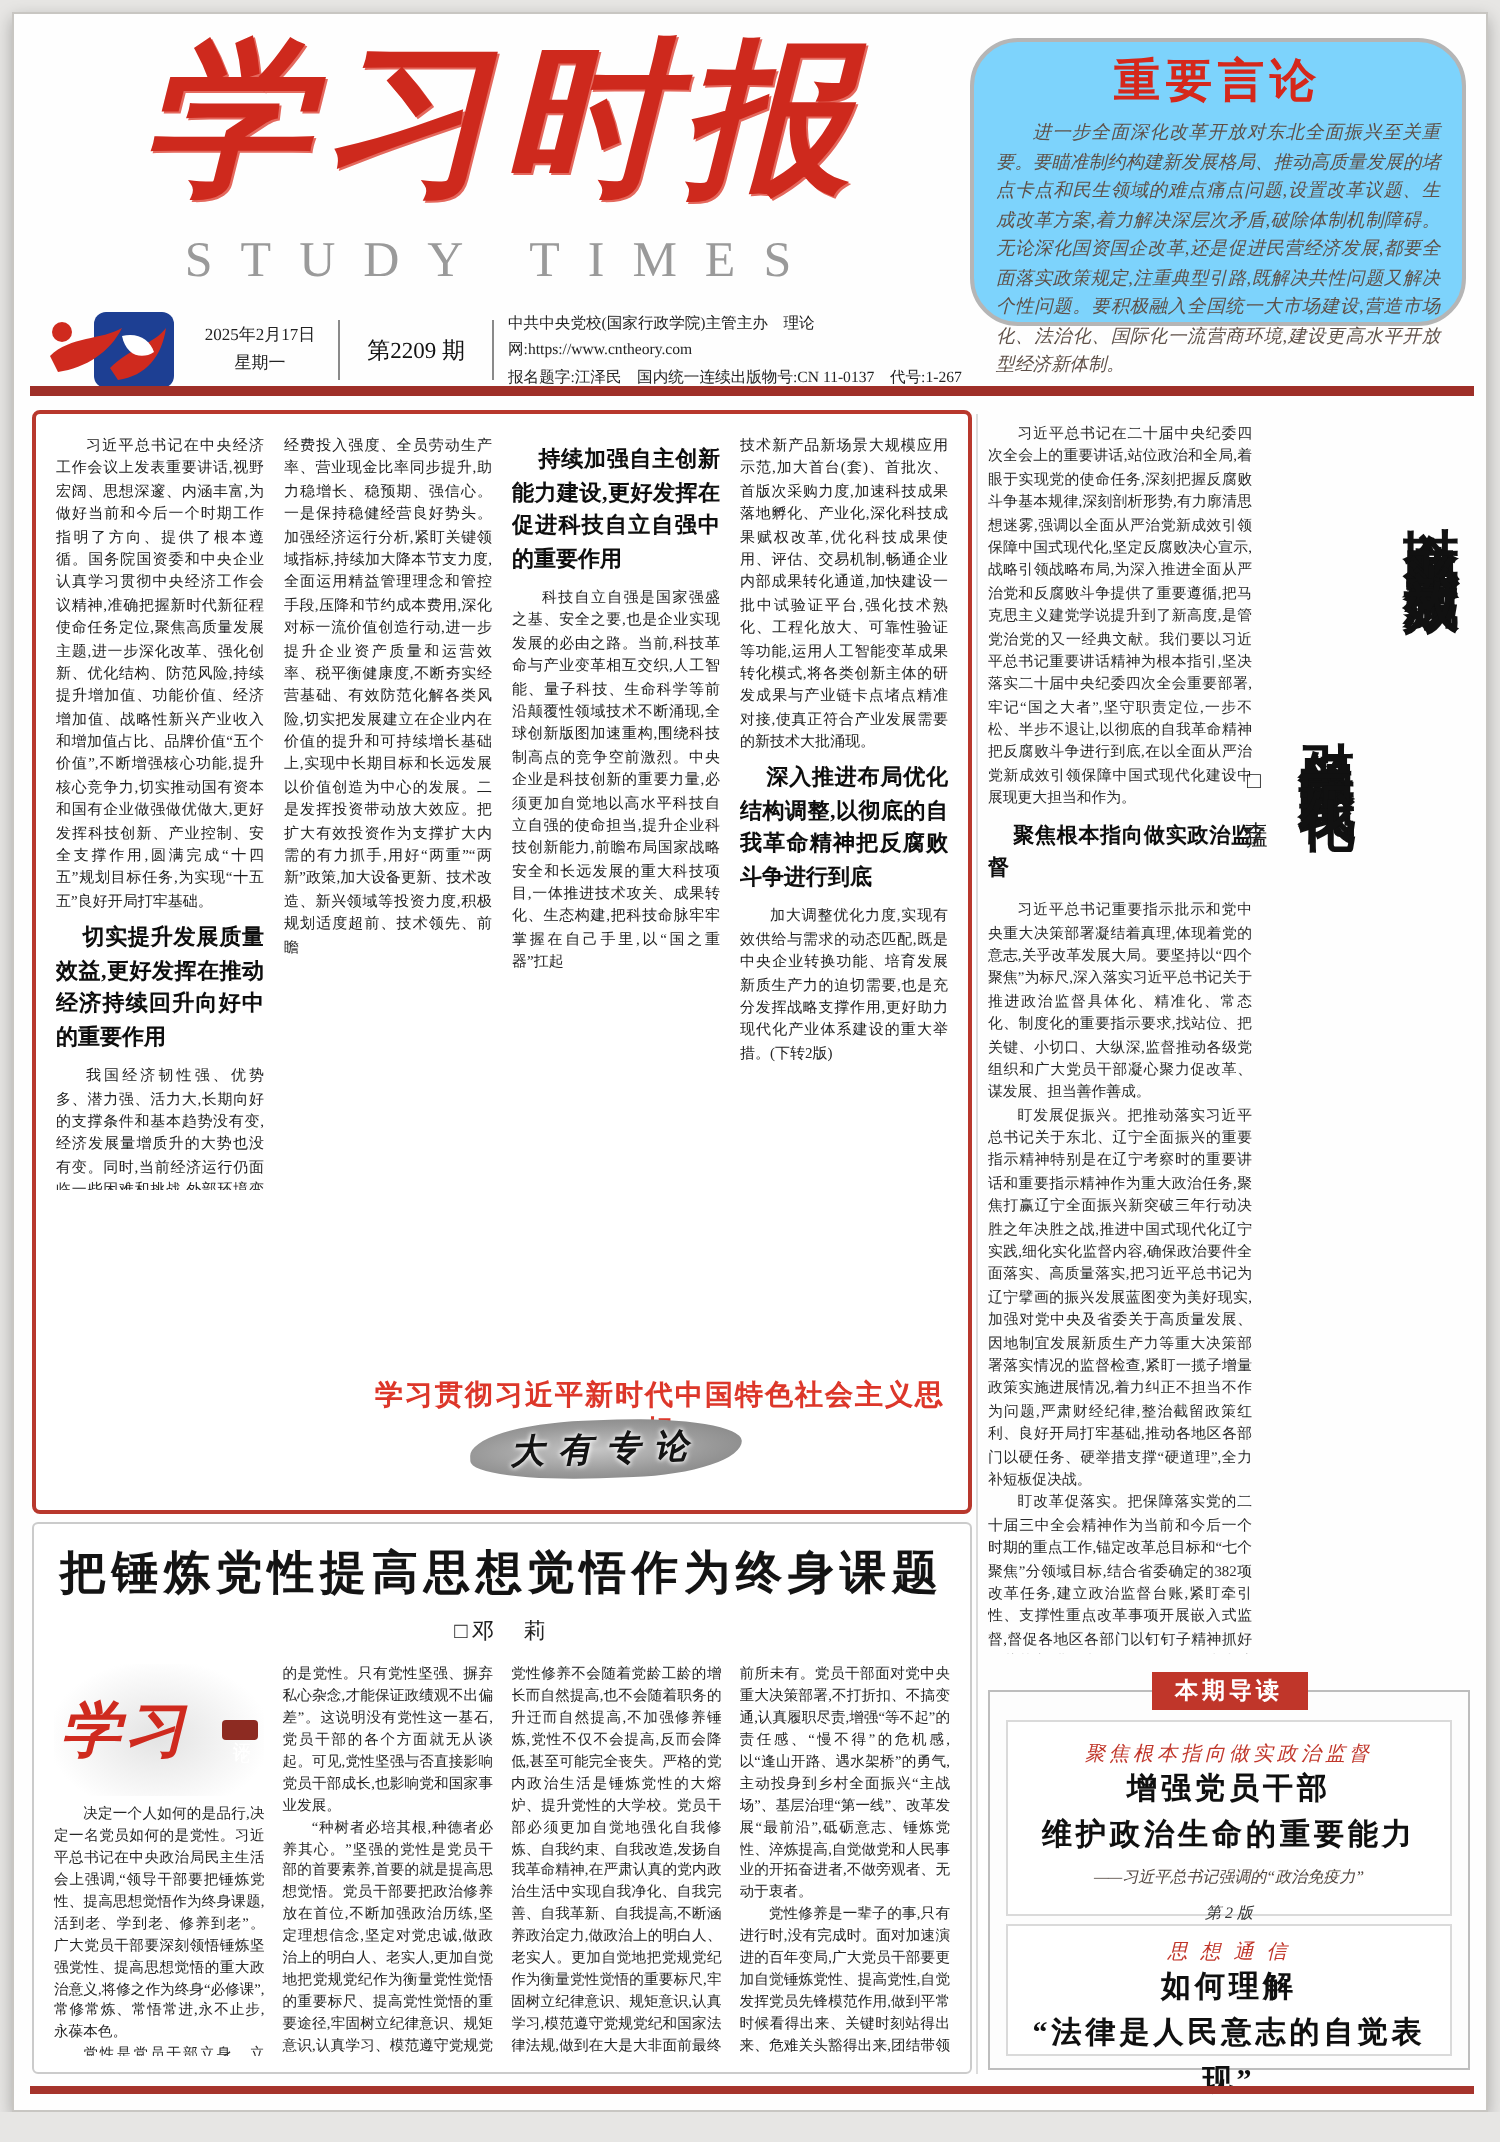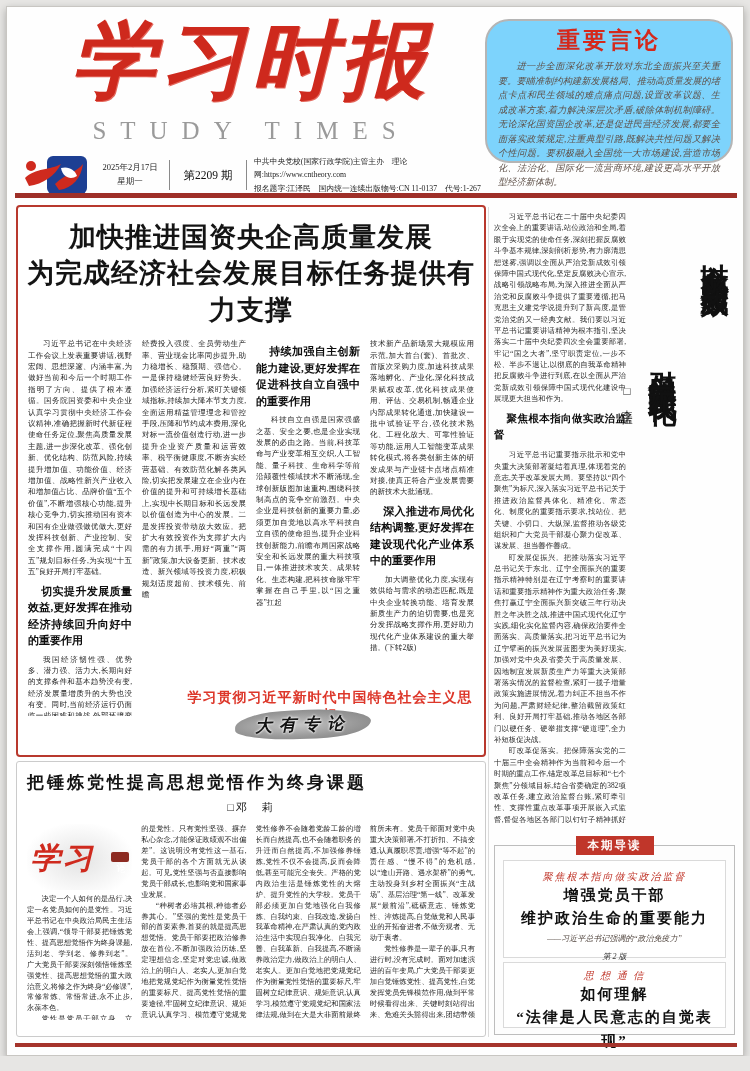--- a/index.html
+++ b/index.html
@@ -76,21 +76,21 @@
   .guide-panel.p1 { top:14px; height:98px; padding-top:9px; }
   .guide-panel.p2 { top:116px; height:66px; padding-top:6px; }
   .g-kicker { font-size:10px; color:#c0362a; letter-spacing:2px; font-style:italic; }
   .g-title { font-size:15px; font-weight:bold; color:#101010; letter-spacing:2px; line-height:1.55; }
   .g-sub { font-size:8px; color:#50443d; font-style:italic; margin-top:2px; }
   .g-page { font-size:8px; color:#333; margin-top:7px; font-style:italic; }
 
   
   .bottom-box { position:absolute; left:9px; top:754px; width:470px; height:276px;
     border:1px solid #cbcbcb; border-radius:3px; background:#fff; padding:9px 10px 6px; }
-  .bottom-h1 { font-size:17px; font-weight:bold; color:#141414; letter-spacing:3px; }
+  .bottom-h1 { text-align:center; font-size:23px; font-weight:bold; color:#141414; letter-spacing:3px; }
   .bottom-author { text-align:center; font-size:11px; color:#222; margin-top:6px; letter-spacing:2px; }
   .bottom-cols { display:flex; gap:9px; margin-top:9px; height:196px; overflow:hidden; }
   .bcol { flex:1; font-size:7.3px; line-height:1.5; color:#262626; text-align:justify; overflow:hidden; }
   .bcol p { text-indent:2em; }
   .bcol p.cont { text-indent:0; }
   .review-logo { height:66px; display:flex; align-items:center; justify-content:center; gap:17px;
     background:radial-gradient(ellipse at 50% 55%, #e3e3e3 0%, #fff 75%); margin-bottom:4px; }
   .review-logo .xs { font-size:30px; font-weight:bold; font-style:italic; color:#cf2a1e; letter-spacing:2px; }
   .review-seal { writing-mode:vertical-rl; font-size:9px; color:#fff; background:#8d2b22;
     padding:3px 2px; letter-spacing:2px; border-radius:2px; }
@@ -129,41 +129,37 @@
   </div>
 
   <div class="quote-box">
     <div class="quote-title">重要言论</div>
     <div class="quote-body">进一步全面深化改革开放对东北全面振兴至关重要。要瞄准制约构建新发展格局、推动高质量发展的堵点卡点和民生领域的难点痛点问题,设置改革议题、生成改革方案,着力解决深层次矛盾,破除体制机制障碍。无论深化国资国企改革,还是促进民营经济发展,都要全面落实政策规定,注重典型引路,既解决共性问题又解决个性问题。要积极融入全国统一大市场建设,营造市场化、法治化、国际化一流营商环境,建设更高水平开放型经济新体制。</div>
   </div>
 
   <div class="rule-thick"></div>
 
   <div class="main-box">
-    <div class="main-h1">
-      <div>加快推进国资央企高质量发展</div>
-      <div>为完成经济社会发展目标任务提供有力支撑</div>
-    </div>
 
     <div class="main-cols">
       <div class="col">
         <p>习近平总书记在中央经济工作会议上发表重要讲话,视野宏阔、思想深邃、内涵丰富,为做好当前和今后一个时期工作指明了方向、提供了根本遵循。国务院国资委和中央企业认真学习贯彻中央经济工作会议精神,准确把握新时代新征程使命任务定位,聚焦高质量发展主题,进一步深化改革、强化创新、优化结构、防范风险,持续提升增加值、功能价值、经济增加值、战略性新兴产业收入和增加值占比、品牌价值“五个价值”,不断增强核心功能,提升核心竞争力,切实推动国有资本和国有企业做强做优做大,更好发挥科技创新、产业控制、安全支撑作用,圆满完成“十四五”规划目标任务,为实现“十五五”良好开局打牢基础。</p>
         <h3>切实提升发展质量效益,更好发挥在推动经济持续回升向好中的重要作用</h3>
         <p>我国经济韧性强、优势多、潜力强、活力大,长期向好的支撑条件和基本趋势没有变,经济发展量增质升的大势也没有变。同时,当前经济运行仍面临一些困难和挑战,外部环境变化带来的不利影响加深。实现中央经济工作会议确定的经济稳定增长目标,既需要宏观政策加力,也需要经营主体发力。2024年,中央企业实现增加值10.6万亿元、利润总额2.6万亿元、上缴税费2.6万亿元,完成固定资产投资(含房地产)5.3万亿元,总体保持了稳中有进、稳中向好发展态势,为做好2025年工作打下了坚实基础。国资央企要用好用足国家一系列稳增长支持政策,以高质量发展为明确方向,以实施提质增效、价值创造行动为重要抓手,全力以赴实现“一利五率”目标“一增一稳四提升”的目标,即利润总额稳定增长、资产负债率总体稳定、净资产收益率、研发</p>
       </div>
       <div class="col">
         <p class="cont">经费投入强度、全员劳动生产率、营业现金比率同步提升,助力稳增长、稳预期、强信心。一是保持稳健经营良好势头。加强经济运行分析,紧盯关键领域指标,持续加大降本节支力度,全面运用精益管理理念和管控手段,压降和节约成本费用,深化对标一流价值创造行动,进一步提升企业资产质量和运营效率、税平衡健康度,不断夯实经营基础、有效防范化解各类风险,切实把发展建立在企业内在价值的提升和可持续增长基础上,实现中长期目标和长远发展以价值创造为中心的发展。二是发挥投资带动放大效应。把扩大有效投资作为支撑扩大内需的有力抓手,用好“两重”“两新”政策,加大设备更新、技术改造、新兴领域等投资力度,积极规划适度超前、技术领先、前瞻</p>
       </div>
       <div class="col">
         <h3>持续加强自主创新能力建设,更好发挥在促进科技自立自强中的重要作用</h3>
         <p>科技自立自强是国家强盛之基、安全之要,也是企业实现发展的必由之路。当前,科技革命与产业变革相互交织,人工智能、量子科技、生命科学等前沿颠覆性领域技术不断涌现,全球创新版图加速重构,围绕科技制高点的竞争空前激烈。中央企业是科技创新的重要力量,必须更加自觉地以高水平科技自立自强的使命担当,提升企业科技创新能力,前瞻布局国家战略安全和长远发展的重大科技项目,一体推进技术攻关、成果转化、生态构建,把科技命脉牢牢掌握在自己手里,以“国之重器”扛起</p>
       </div>
       <div class="col">
         <p class="cont">技术新产品新场景大规模应用示范,加大首台(套)、首批次、首版次采购力度,加速科技成果落地孵化、产业化,深化科技成果赋权改革,优化科技成果使用、评估、交易机制,畅通企业内部成果转化通道,加快建设一批中试验证平台,强化技术熟化、工程化放大、可靠性验证等功能,运用人工智能变革成果转化模式,将各类创新主体的研发成果与产业链卡点堵点精准对接,使真正符合产业发展需要的新技术大批涌现。</p>
-        <h3>深入推进布局优化结构调整,更好发挥在建设现代化产业体系中的重要作用</h3>
+        <h3>深入推进布局优化结构调整,以彻底的自我革命精神把反腐败斗争进行到底</h3>
         <p>加大调整优化力度,实现有效供给与需求的动态匹配,既是中央企业转换功能、培育发展新质生产力的迫切需要,也是充分发挥战略支撑作用,更好助力现代化产业体系建设的重大举措。(下转2版)</p>
       </div>
     </div>
 
     <div class="main-footer">
       <div class="slogan">学习贯彻习近平新时代中国特色社会主义思想</div>
       <div class="brush-wrap">
         <span class="brush">大有专论</span>
       </div>
     </div>

